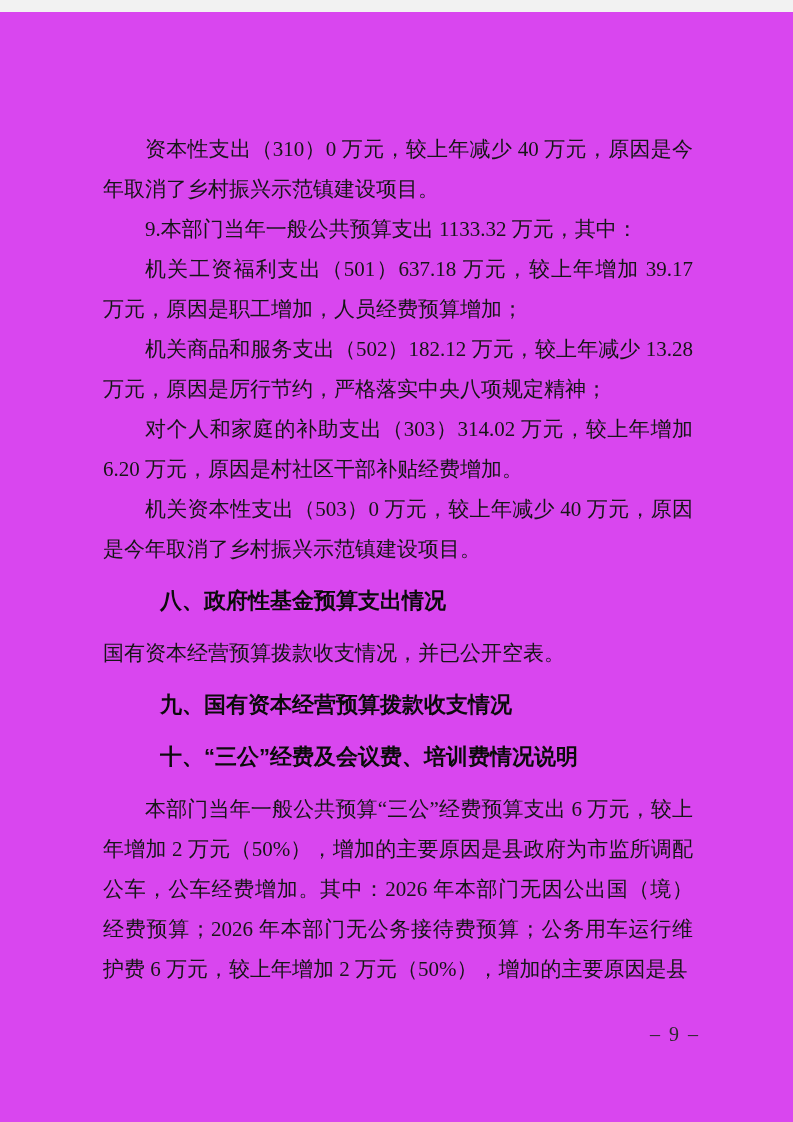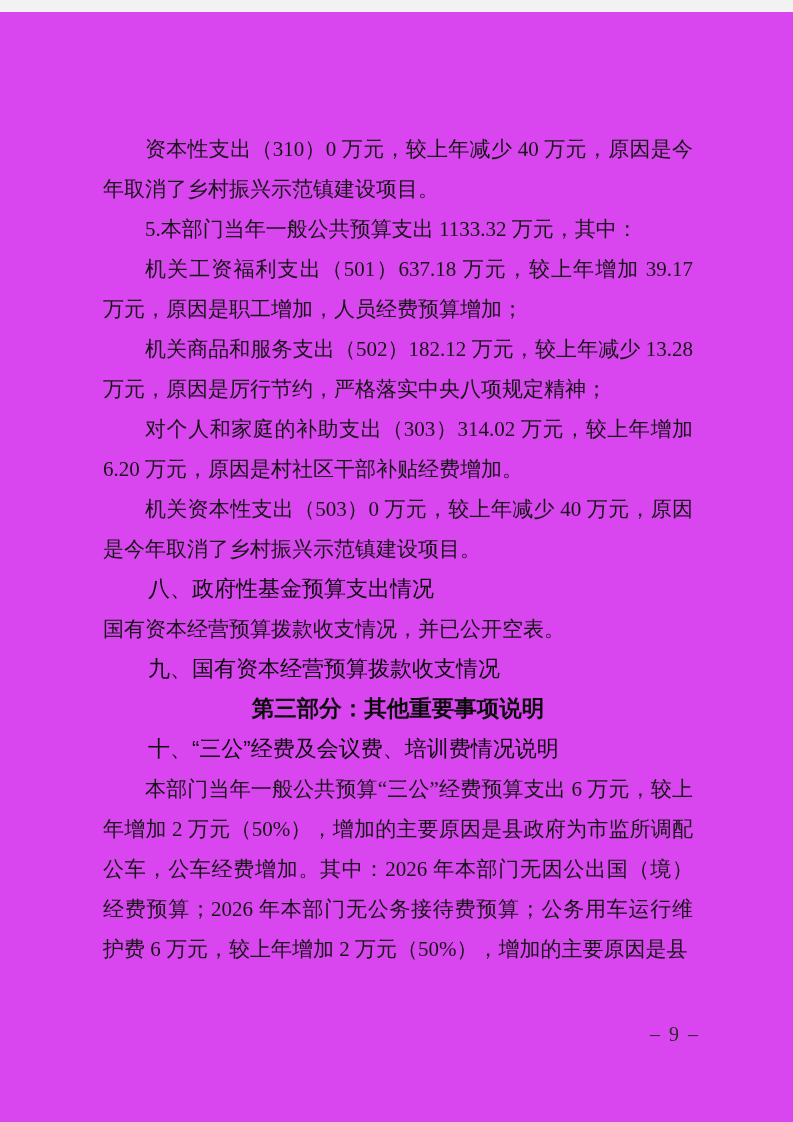--- a/index.html
+++ b/index.html
@@ -34,24 +34,24 @@
     font-size: 21px;
     line-height: 40px;
     text-align: justify;
     font-family: "Liberation Serif", "DejaVu Serif", serif;
     font-weight: normal;
   }
   .para.indent {
     text-indent: 42px;
   }
   .heading-sans {
-    margin: 0;
+    margin: 12px;
     font-size: 22px;
     line-height: 40px;
-    font-weight: normal;
+    font-weight: bold;
     text-indent: 45px;
     text-align: left;
     font-family: "Liberation Sans", "DejaVu Sans", sans-serif;
     color: #0b0b0b;
   }
   .heading-part {
     margin: 0;
     font-size: 22.5px;
     line-height: 40px;
     font-weight: bold;
@@ -76,38 +76,37 @@
 </style>
 </head>
 <body>
 
 <div class="page">
 
   <div class="content">
 
     <p class="para indent">资本性支出（310）0 万元，较上年减少 40 万元，原因是今年取消了乡村振兴示范镇建设项目。</p>
 
-    <p class="para indent">5.本部门当年一般公共预算支出 1133.32 万元，其中：</p>
+    <p class="para indent">9.本部门当年一般公共预算支出 1133.32 万元，其中：</p>
 
     <p class="para indent">机关工资福利支出（501）637.18 万元，较上年增加 39.17 万元，原因是职工增加，人员经费预算增加；</p>
 
     <p class="para indent">机关商品和服务支出（502）182.12 万元，较上年减少 13.28 万元，原因是厉行节约，严格落实中央八项规定精神；</p>
 
     <p class="para indent">对个人和家庭的补助支出（303）314.02 万元，较上年增加 6.20 万元，原因是村社区干部补贴经费增加。</p>
 
     <p class="para indent">机关资本性支出（503）0 万元，较上年减少 40 万元，原因是今年取消了乡村振兴示范镇建设项目。</p>
 
     <p class="heading-sans">八、政府性基金预算支出情况</p>
 
     <p class="para">国有资本经营预算拨款收支情况，并已公开空表。</p>
 
     <p class="heading-sans">九、国有资本经营预算拨款收支情况</p>
 
 
-    <p class="heading-part">第三部分：其他重要事项说明</p>
 
     <p class="heading-sans">十、“三公”经费及会议费、培训费情况说明</p>
 
     <p class="para indent">本部门当年一般公共预算“三公”经费预算支出 6 万元，较上年增加 2 万元（50%），增加的主要原因是县政府为市监所调配公车，公车经费增加。其中：2026 年本部门无因公出国（境）经费预算；2026 年本部门无公务接待费预算；公务用车运行维护费 6 万元，较上年增加 2 万元（50%），增加的主要原因是县</p>
 
   </div>
 
   <div class="page-number">– 9 –</div>
 
 </div>

